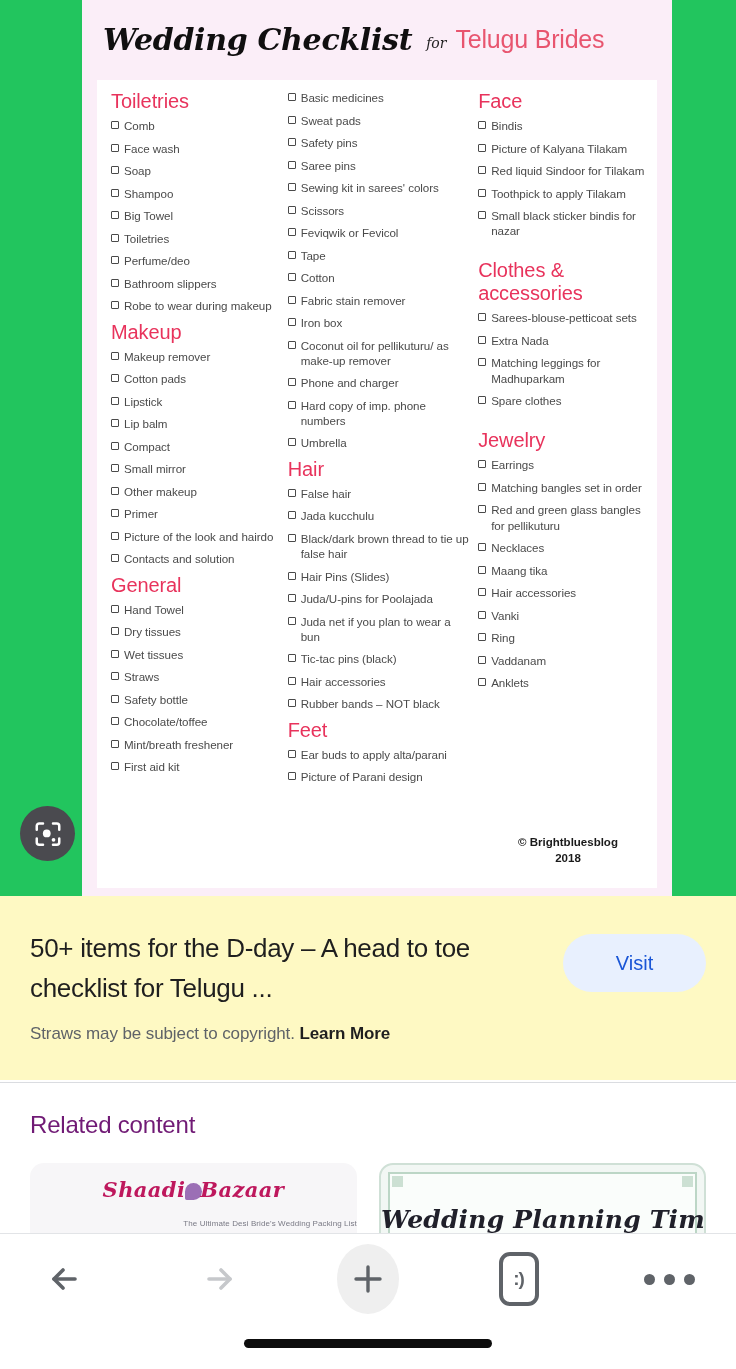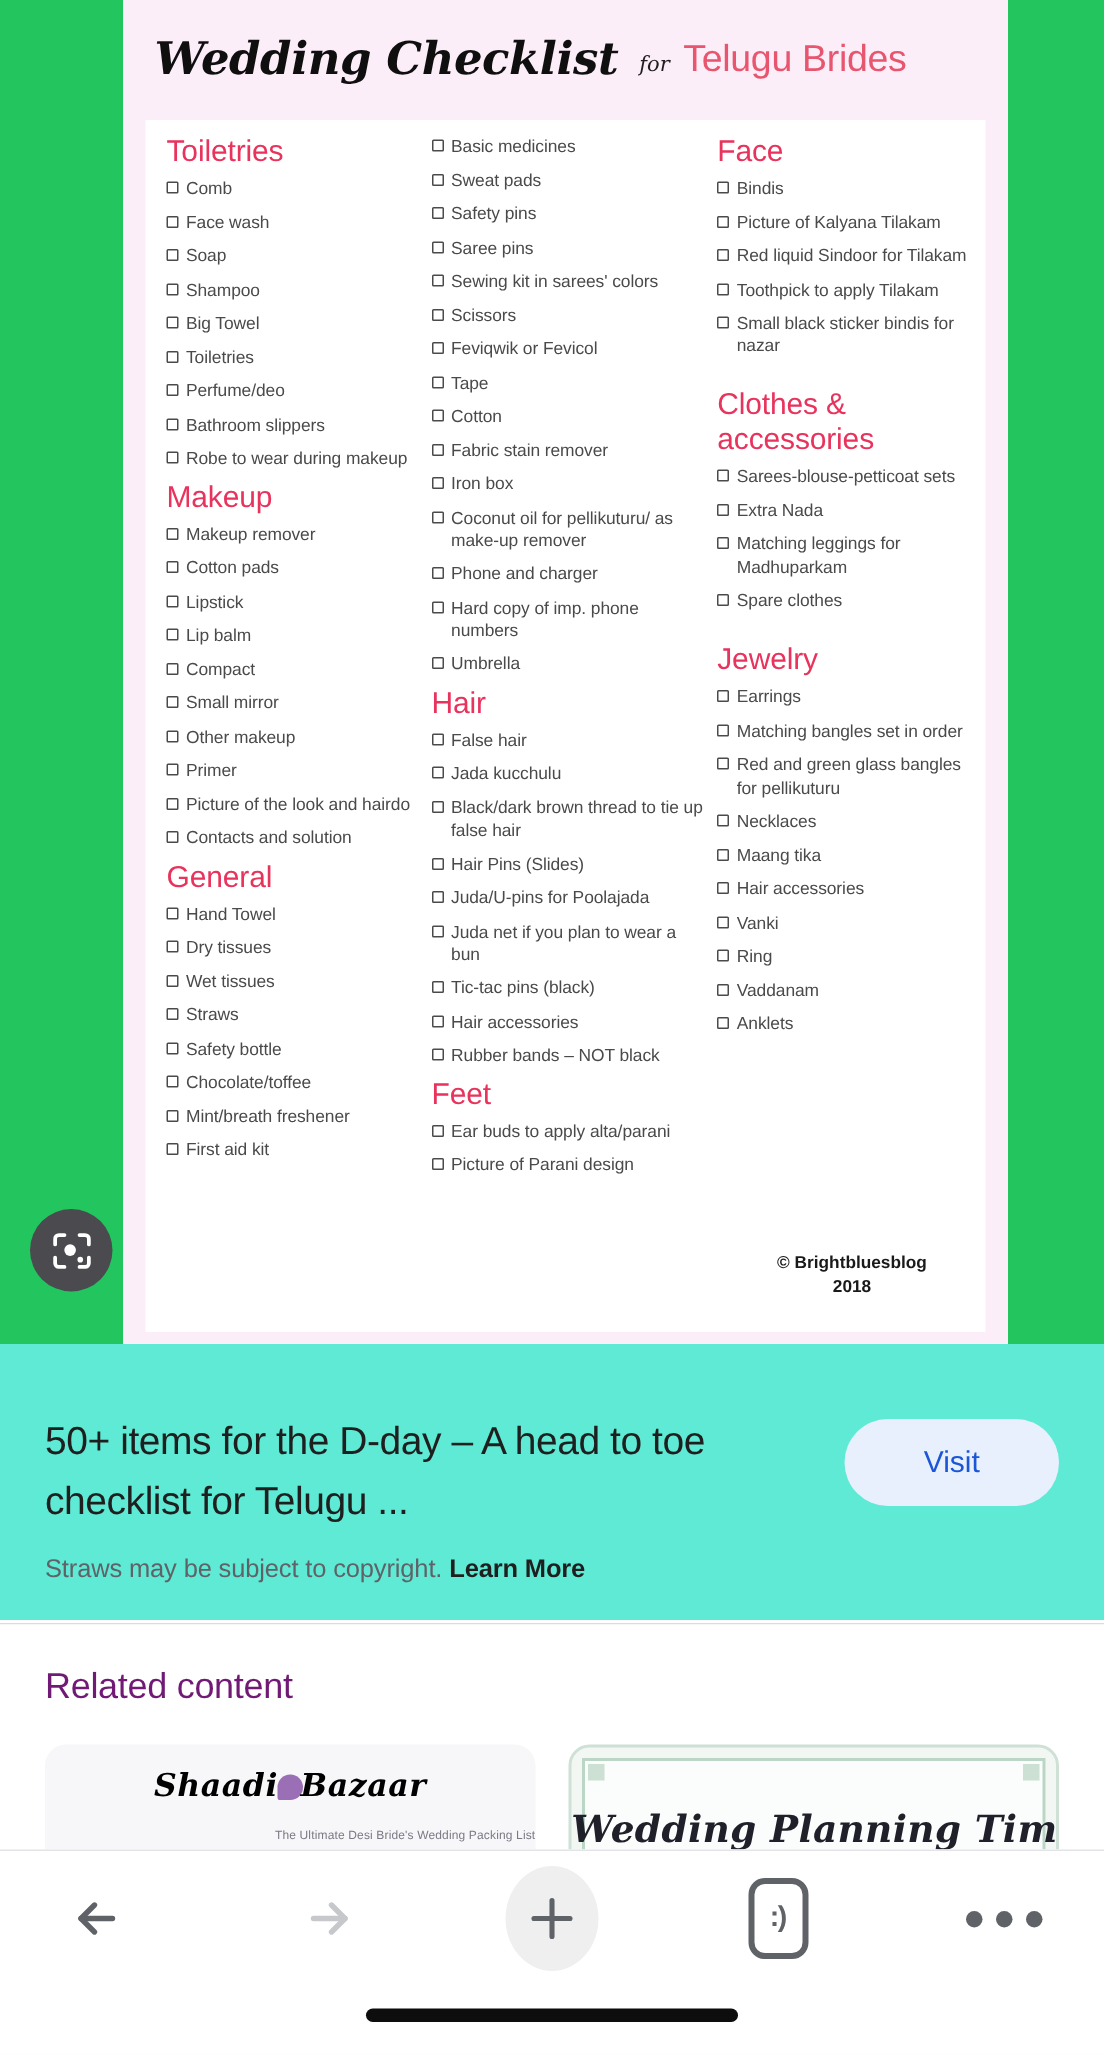--- a/index.html
+++ b/index.html
@@ -77,21 +77,21 @@
   .lens-btn {
     position: absolute; left: 20px; top: 806px;
     width: 55px; height: 55px; border-radius: 50%;
     background: #4a4a4f; display: flex; align-items: center; justify-content: center;
   }
   .lens-btn svg { display: block; }
 
   
   .result {
     position: absolute; left: 0; top: 896px; width: 736px; height: 184px;
-    background: #5eead4; padding: 44px 30px 0 30px;
+    background: #fef9c3; padding: 32px 30px 0 30px;
   }
   .result-row { display: flex; align-items: flex-start; }
   .result-title {
     flex: 1; font-size: 26px; line-height: 40px; color: #1f1f1f;
     font-weight: 400; letter-spacing: -0.3px; padding-right: 10px;
   }
   .visit-btn {
     width: 143px; height: 58px; border-radius: 30px;
     background: #e8f0fe; color: #1a56d6; font-size: 20px;
     display: flex; align-items: center; justify-content: center;
@@ -117,21 +117,21 @@
   }
   .thumbs { display: flex; gap: 22px; margin-top: 24px; }
   .thumb {
     width: 342px; height: 96px; border-radius: 14px;
     overflow: hidden; position: relative;
   }
   .thumb-a { background: #f7f6f8; }
   .thumb-a .ta-title {
     position: absolute; left: 0; right: 0; top: 14px; text-align: center;
     font-family: "DejaVu Serif", serif; font-style: italic; font-weight: 700;
-    font-size: 21px; color: #000000; letter-spacing: 0.4px;
+    font-size: 21px; color: #be185d; letter-spacing: 0.4px;
   }
   .thumb-a .ta-sub {
     position: absolute; left: 0; right: 0; top: 56px; text-align: right;
     font-size: 8px; color: #7a7a85; letter-spacing: 0.1px;
   }
   .lotus {
     display: inline-block; width: 17px; height: 17px; border-radius: 50% 50% 50% 10%;
     background: #9b6fb5; vertical-align: -3px; margin-right: -2px;
   }
   .thumb-b { background: #f2f7f4; border: 2px solid #cfe0d6; }

